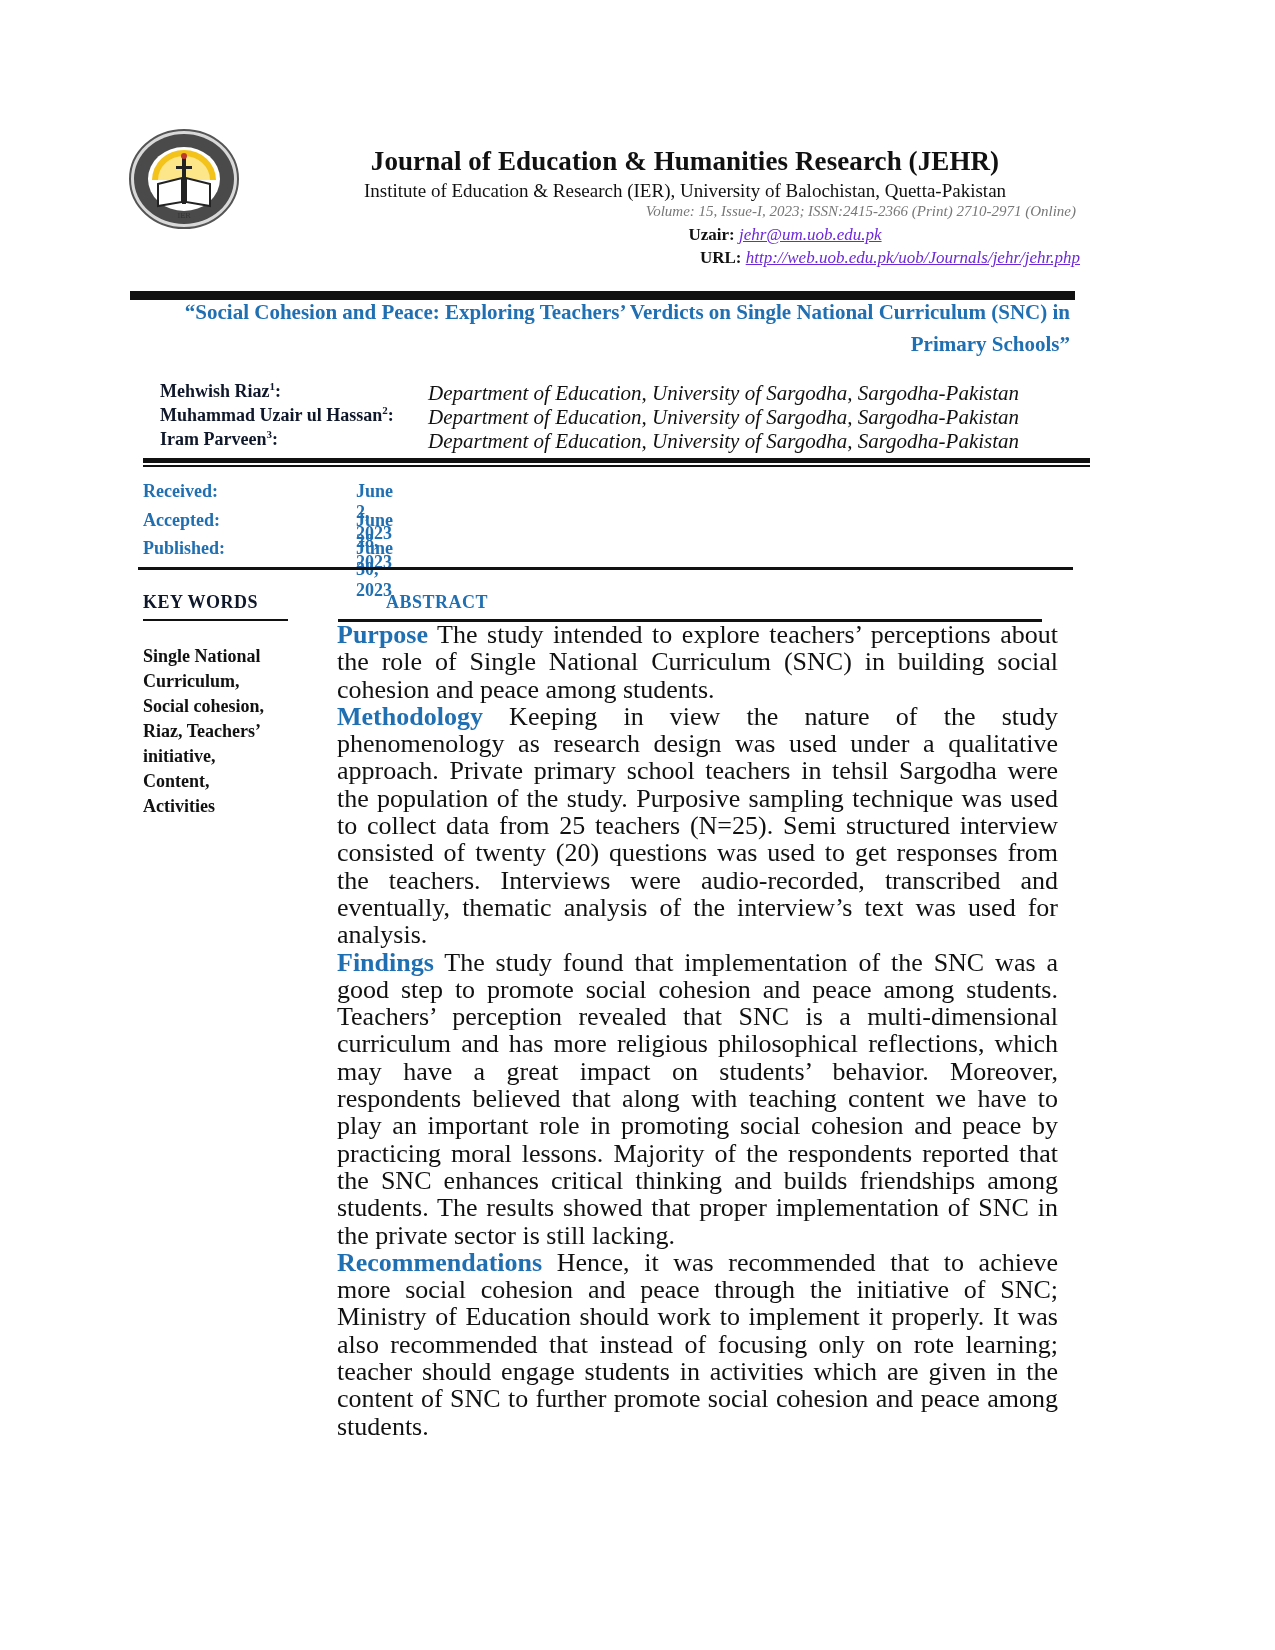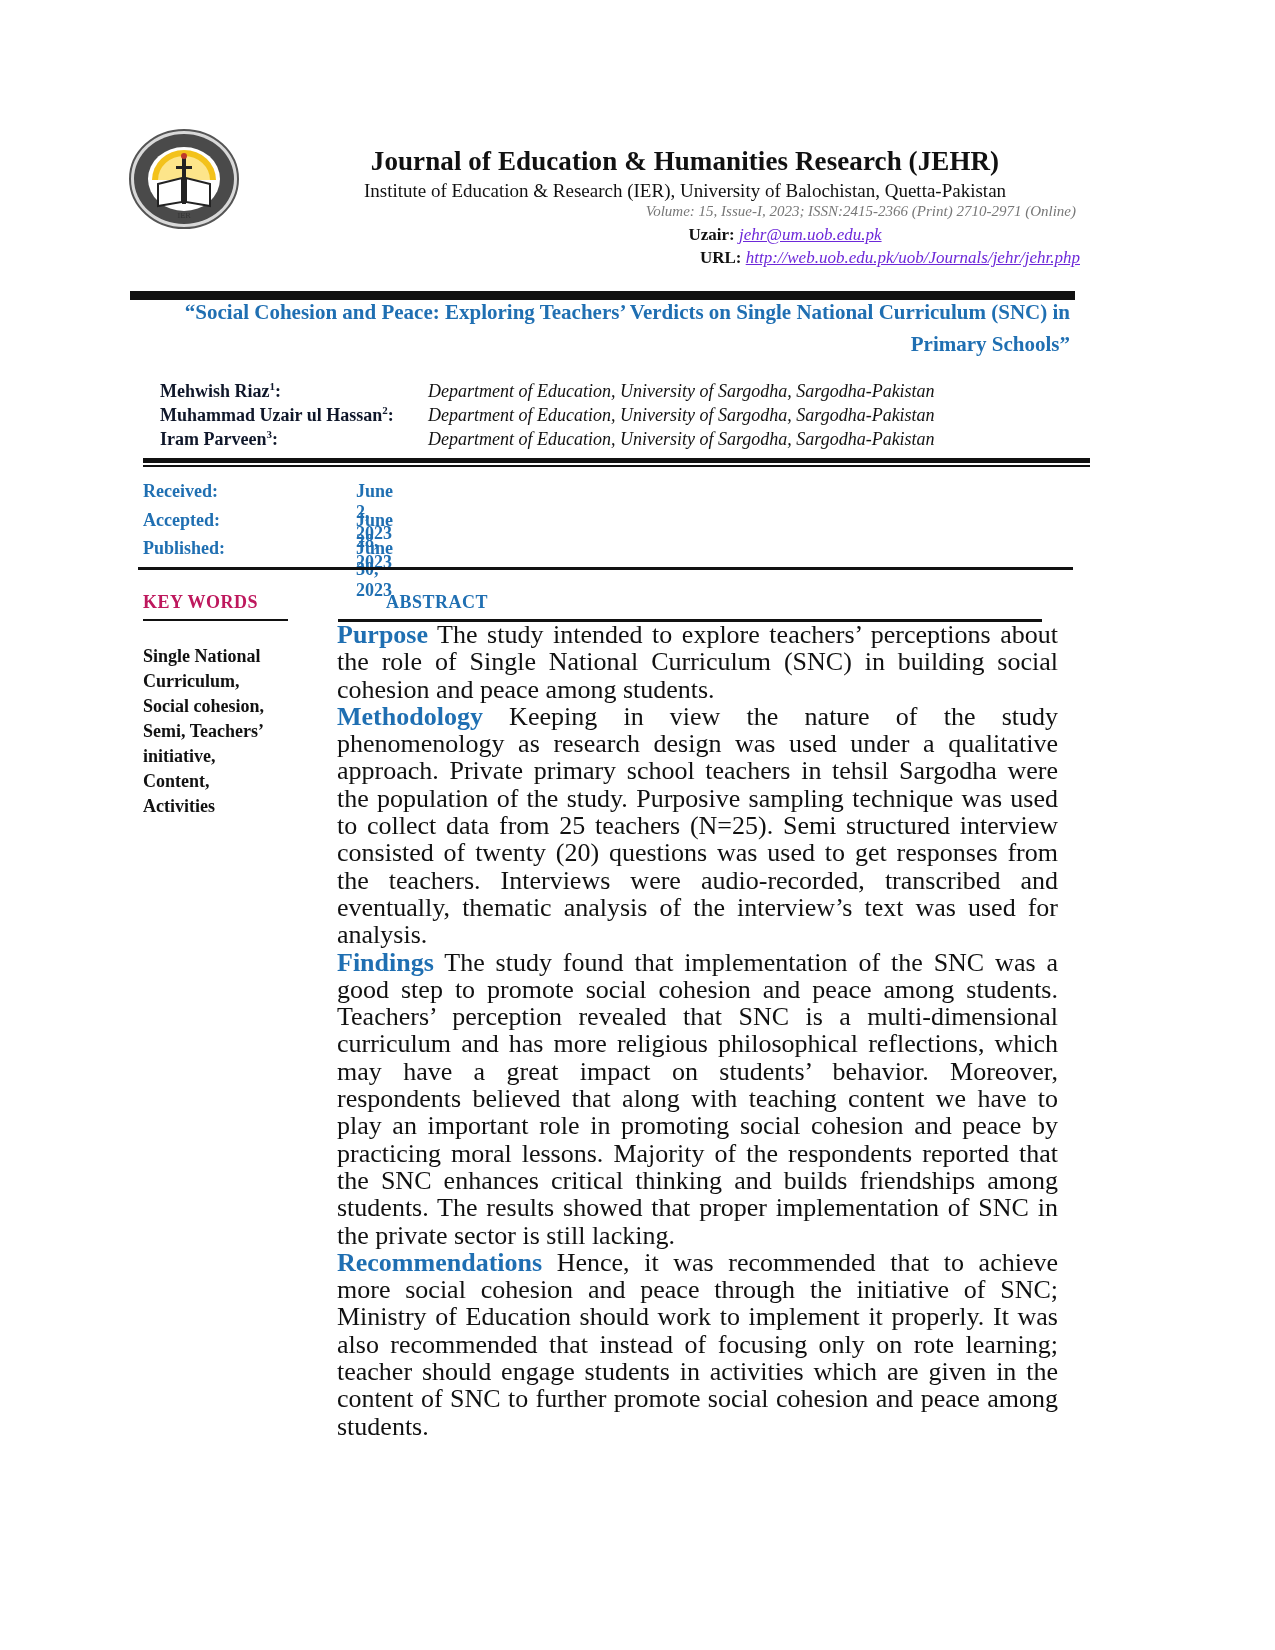--- a/index.html
+++ b/index.html
@@ -16,29 +16,29 @@
   .url { left: 540px; top: 248px; width: 540px; text-align: right; font-size: 17px; }
   .label-b { font-weight: bold; }
   a.link { color: #6d28d9; font-style: italic; text-decoration: underline; }
   .rule-thick { left: 130px; top: 291px; width: 945px; height: 9px; background: #111; }
   .paper-title { left: 140px; top: 296px; width: 930px; text-align: right; font-size: 21px;
                  font-weight: bold; line-height: 32px; color: #1f6fb2; }
   .authors { left: 143px; top: 380px; width: 950px; }
   .author-row { position: relative; height: 24px; font-size: 18px; }
   .author-name { position: absolute; left: 0; top: 0; font-weight: bold; color: #0f172a; margin-left: 17px; }
   .author-name sup { font-size: 11px; }
-  .author-aff { position: absolute; left: 285px; top: 1px; font-style: italic; font-size: 18px; }
+  .author-aff { position: absolute; left: 285px; top: 1px; font-style: italic; font-size: 21px; }
   .rule-double-a { left: 143px; top: 458px; width: 947px; height: 5px; background: #111; }
   .rule-double-b { left: 143px; top: 465px; width: 947px; height: 2px; background: #111; }
   .dates { left: 143px; top: 481px; }
   .date-row { position: relative; height: 28.5px; font-size: 18px; font-weight: bold; color: #1f6fb2; }
   .date-label { position: absolute; left: 0; top: 0; }
   .date-value { position: absolute; left: 213px; top: 0; }
   .rule-dates { left: 138px; top: 567px; width: 935px; height: 3px; background: #111; }
-  .kw-heading { left: 143px; top: 592px; font-size: 18px; font-weight: bold; color: #be185d; letter-spacing: 0.5px; }
+  .kw-heading { left: 143px; top: 592px; font-size: 18px; font-weight: bold; color: #0f172a; letter-spacing: 0.5px; }
   .kw-rule { left: 143px; top: 619px; width: 145px; height: 2px; background: #111; }
   .kw-list { left: 143px; top: 644px; width: 175px; font-size: 18px; font-weight: bold; line-height: 25px; }
   .abs-heading { left: 338px; top: 592px; font-size: 18px; font-weight: bold; color: #1f6fb2; letter-spacing: 0.5px; margin-left: 48px; }
   .abs-rule { left: 338px; top: 619px; width: 704px; height: 3px; background: #111; }
   .abstract { left: 337px; top: 621px; width: 721px; font-size: 26px; line-height: 27.3px; text-align: justify; }
   .abstract p { margin: 0; }
   .abstract .sec-label { color: #1f6fb2; font-weight: bold; }
 </style>
 </head>
 <body>
@@ -109,21 +109,21 @@
 </div>
 
 <div class="abs rule-dates"></div>
 
 <div class="abs kw-heading">KEY WORDS</div>
 <div class="abs kw-rule"></div>
 <div class="abs kw-list">
   <div>Single National</div>
   <div>Curriculum,</div>
   <div>Social cohesion,</div>
-  <div>Semi, Teachers’</div>
+  <div>Riaz, Teachers’</div>
   <div>initiative,</div>
   <div>Content,</div>
   <div>Activities</div>
 </div>
 
 <div class="abs abs-heading">ABSTRACT</div>
 <div class="abs abs-rule"></div>
 <div class="abs abstract">
   <p><span class="sec-label">Purpose</span><span> The study intended to explore teachers’ perceptions about the role of Single National Curriculum (SNC) in building social cohesion and peace among students.</span></p>
   <p><span class="sec-label">Methodology</span><span> Keeping in view the nature of the study phenomenology as research design was used under a qualitative approach. Private primary school teachers in tehsil Sargodha were the population of the study. Purposive sampling technique was used to collect data from 25 teachers (N=25). Semi structured interview consisted of twenty (20) questions was used to get responses from the teachers. Interviews were audio-recorded, transcribed and eventually, thematic analysis of the interview’s text was used for analysis.</span></p>

